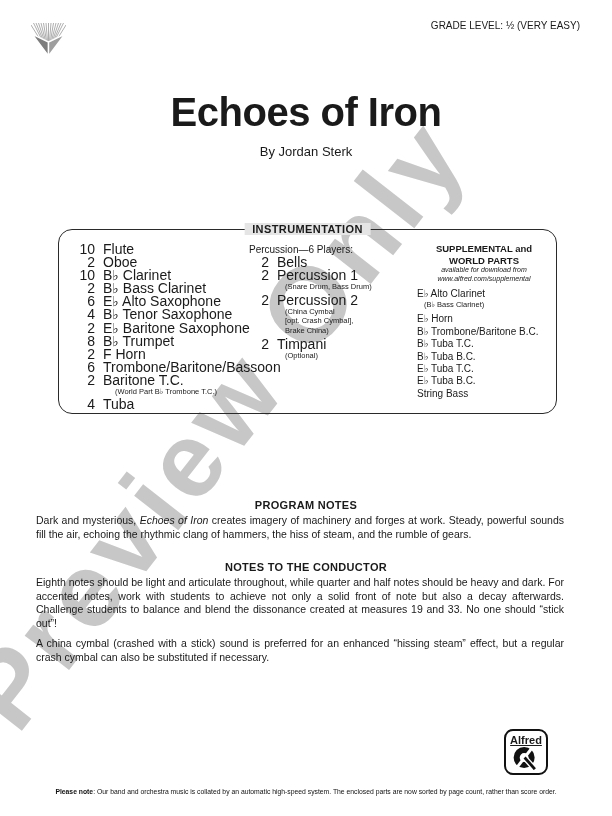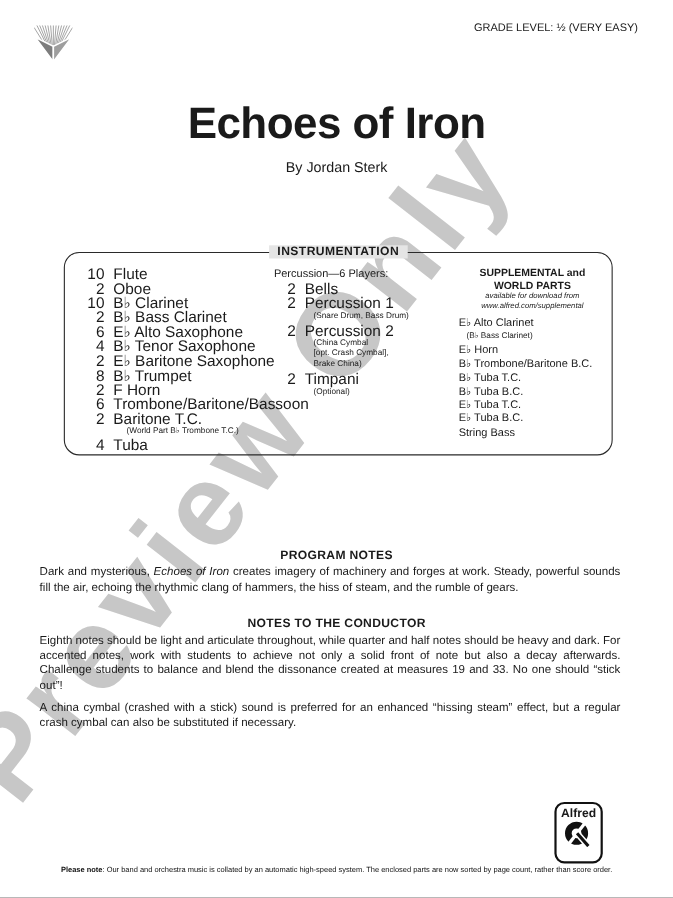--- a/index.html
+++ b/index.html
@@ -51,23 +51,23 @@
   .sup-note  { font-size:7.5px; line-height:9px; margin-left:7px; margin-bottom:4px; }
 
   
   .text-col { position:absolute; left:36px; width:540px; }
   .prog { top:499px; } .cond { top:561px; }
   .sec-heading { text-align:center; font-size:11px; font-weight:bold;
                  letter-spacing:0.3px; margin:0 0 3px 0; }
   .bodytext { font-size:10.5px; line-height:13.6px; text-align:justify; margin:0 12px 7px 0; }
 
   
-  .footer-logo { position:absolute; left:504px; top:729px; width:44px; height:56px;
+  .footer-logo { position:absolute; left:504px; top:729px; width:44px; height:46px;
                  border:2.6px solid #111; border-radius:9px; text-align:center;
-                 box-sizing:border-box; }
+                 box-sizing:border-box;text-decoration:underline; }
   .footer-logo .alf { font-size:11px; font-weight:bold; line-height:12px; margin-top:3px; }
   .fine-print { position:absolute; left:0; right:0; top:788px; text-align:center;
                 font-size:6.8px; color:#111; }
 </style>
 </head>
 <body>
 
 <div class="page">
 
   <div class="watermark">Preview Only</div>

